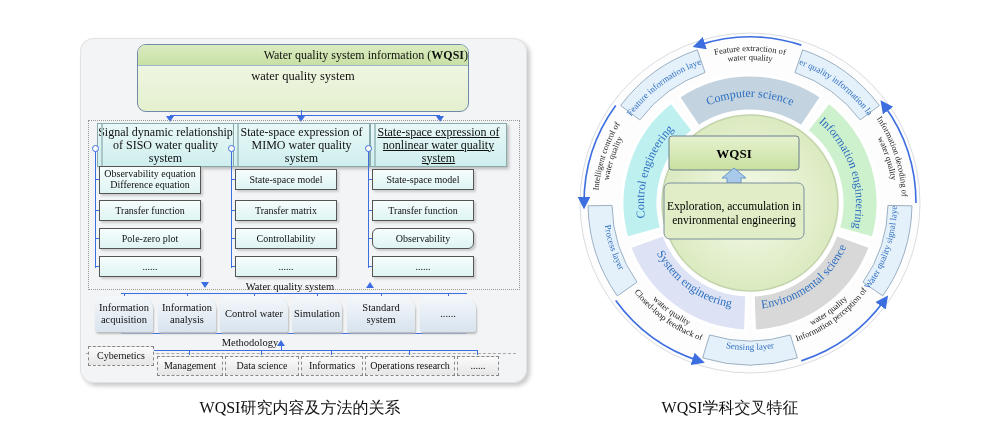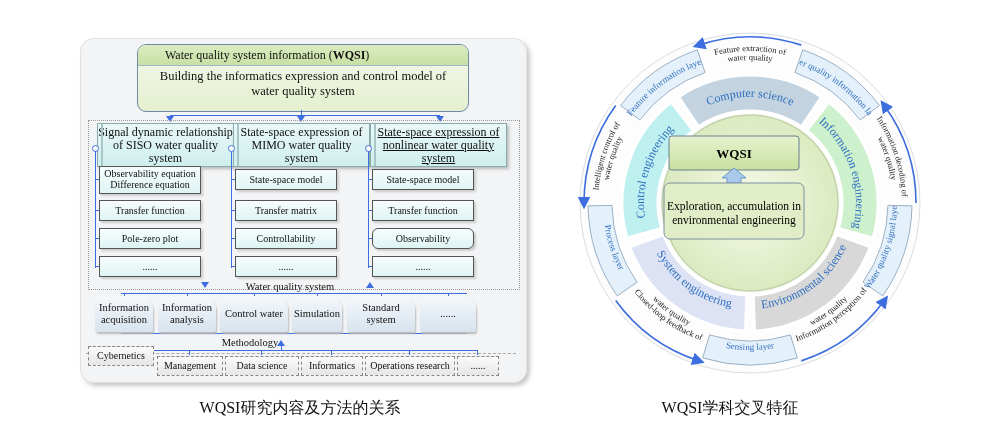--- a/index.html
+++ b/index.html
@@ -1,21 +1,21 @@
 <!DOCTYPE html>
 <html><head>
 <meta charset="utf-8">
 <style>
   html,body{margin:0;padding:0;background:#fff;}
   body{width:981px;height:439px;position:relative;overflow:hidden;font-family:"Liberation Serif","DejaVu Serif",serif;color:#111;}
   .abs{position:absolute;}
   
   #left-panel{left:80px;top:38px;width:447px;height:345px;border-radius:14px;background:#f3f4f6;box-shadow:3px 3px 4px #c9c9c9, inset 0 0 0 1px #e2e2e2;}
   #top-box{left:137px;top:44px;width:330px;height:66px;border:1px solid #6e8aa6;border-radius:9px;background:linear-gradient(#f4f8ea,#e4f0cf);overflow:hidden;}
-  #top-title{left:0;top:0;width:100%;height:20px;background:linear-gradient(#dbecc1,#c8e0a4);border-bottom:1px solid #9fb6cf;font-size:12px;text-align:left;line-height:20px;padding-left:27px;}
+  #top-title{left:0;top:0;width:100%;height:20px;background:linear-gradient(#dbecc1,#c8e0a4);border-bottom:1px solid #9fb6cf;font-size:12px;text-align:right;line-height:20px;}
   #top-sub{left:0;top:24px;width:100%;font-size:12.5px;text-align:center;line-height:15px;}
   .dashbox{border:1px dotted #999;}
   .colhead{width:135px;height:42px;background:linear-gradient(#e9f8f8,#cfeeee);border:1px solid #8aa;box-shadow:2px 2px 3px #bbb;font-size:12px;text-align:center;line-height:13px;display:flex;align-items:center;justify-content:center;}
   .colhead:before{content:"";position:absolute;left:3px;top:0;bottom:0;width:2px;background:#a9c6c6;}
   .item{width:100px;height:19px;background:linear-gradient(#f6fdfd,#dff4f4);border:1px solid #555;box-shadow:2px 2px 2px #ccc;font-size:10px;text-align:center;line-height:19px;}
   .item.two{height:25px;line-height:11px;padding-top:1px;}
   .vline{background:#3d6ee0;width:1px;}
   .hline{background:#3d6ee0;height:1px;}
   .tick{width:4px;height:1px;background:#3d6ee0;}
   .method{height:36px;background:linear-gradient(#f4f8fb,#d8e3ee);border-radius:8px 14px 3px 3px;box-shadow:1px 2px 2px #bbb;font-size:10.5px;text-align:center;line-height:12px;display:flex;align-items:center;justify-content:center;}
@@ -27,21 +27,20 @@
   svg text{font-family:"Liberation Serif","DejaVu Serif",serif;}
 </style>
 </head>
 <body>
 
 <div id="left-panel" class="abs"></div>
 
 <div id="top-box" class="abs">
   <div id="top-title" class="abs"><span>Water quality system information (</span><b>WQSI</b><span>)</span></div>
   <div id="top-sub" class="abs">
-    <div>Building the informatics expression and control model of</div>
     <div>water quality system</div>
   </div>
 </div>
 
 <div class="abs hline" style="left:170px;top:115px;width:270px;"></div>
 <div class="abs vline" style="left:301px;top:110px;height:6px;"></div>
 <div class="abs arrow-down" style="left:166px;top:116px;"></div>
 <div class="abs arrow-down" style="left:297px;top:116px;"></div>
 <div class="abs arrow-down" style="left:436px;top:116px;"></div>
 

